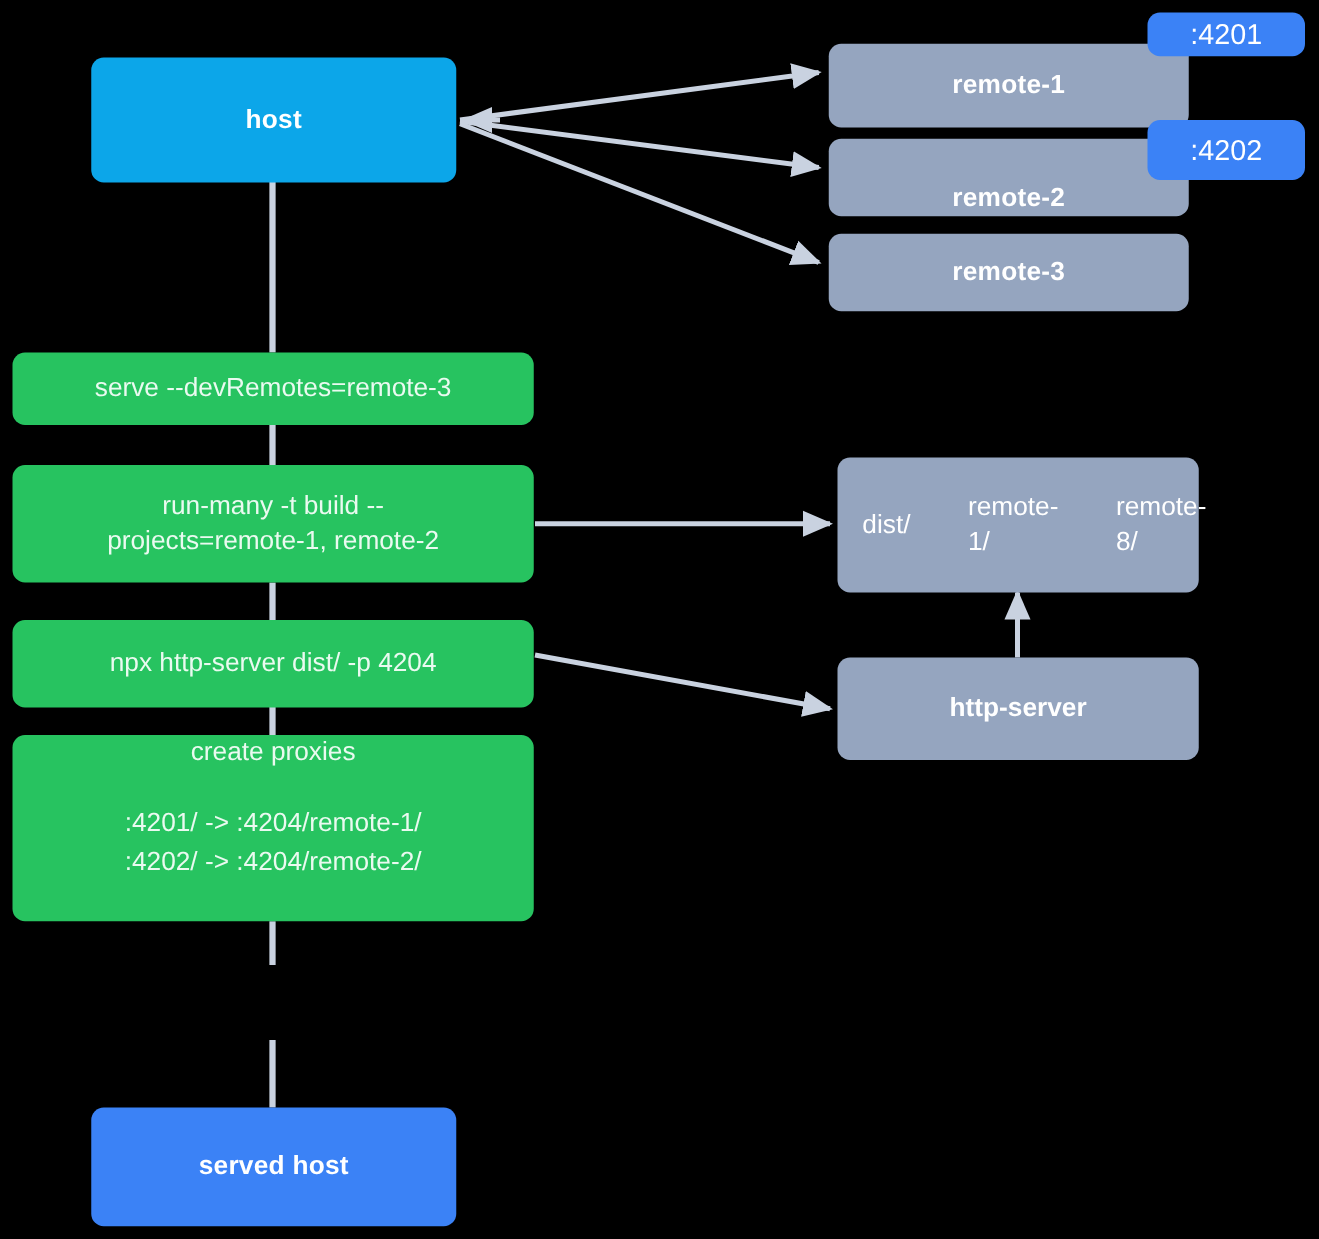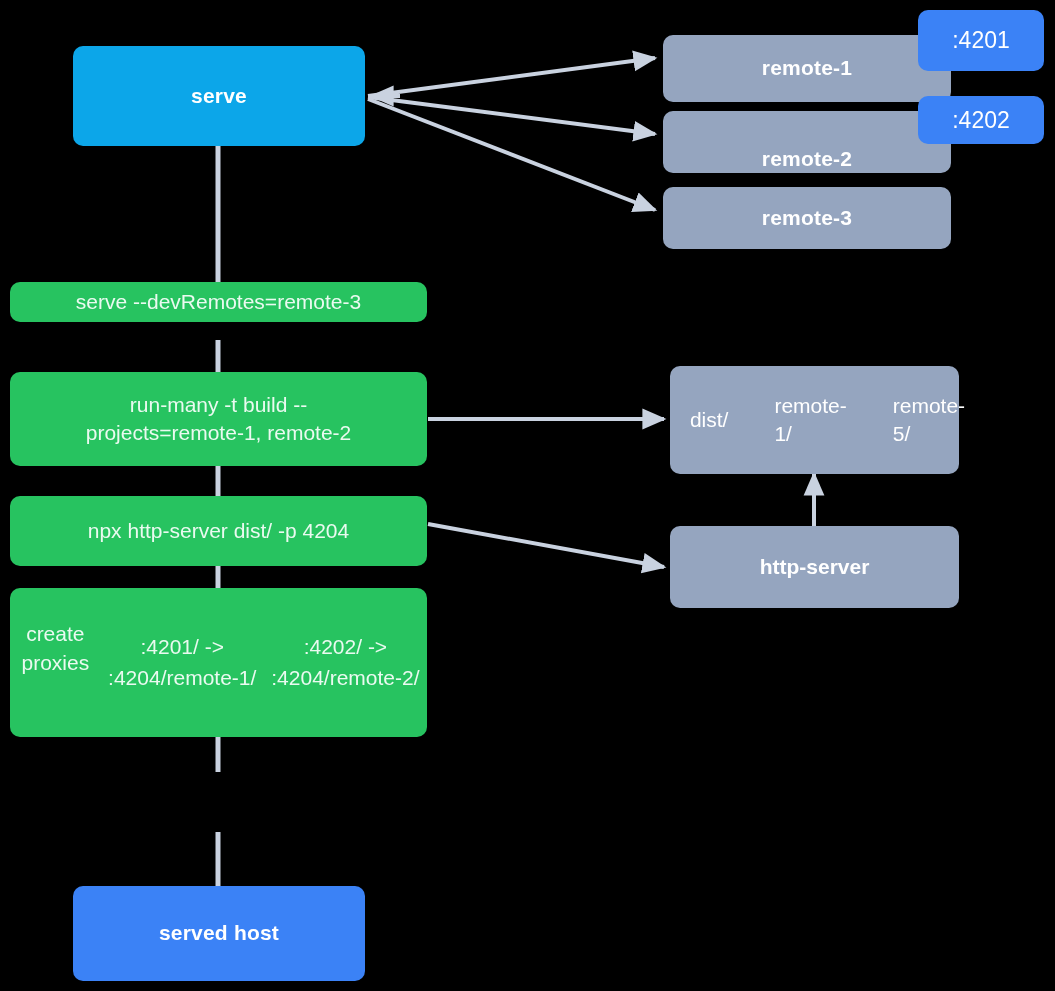--- a/index.html
+++ b/index.html
@@ -80,22 +80,22 @@
   }
   .dist-line {
     width: 100%;
     color: #ffffff;
     font-size: 21px;
   }
   .dist-indent {
     padding-left: 46px;
   }
   .proxy-box {
-    flex-direction: row;
-    justify-content: flex-end;
+    flex-direction: column;
+    justify-content: flex-start;
     gap: 0px;
   }
   .proxy-title {
     font-size: 21px;
     margin-bottom: 28px;
   }
   .proxy-line {
     font-size: 21px;
     line-height: 1.45;
   }
@@ -153,42 +153,42 @@
     <g>
       <line x1="428" y1="524" x2="664" y2="567" stroke="#c9d2e0" stroke-width="4" marker-end="url(#arrow)"></line>
     </g>
 
     <g>
       <line x1="814" y1="526" x2="814" y2="474" stroke="#c9d2e0" stroke-width="4" marker-end="url(#arrow)"></line>
     </g>
   </svg>
 
   <div class="node node-host bold" style="left:73px; top:46px; width:292px; height:100px;">
-    <span>serve</span>
+    <span>host</span>
   </div>
 
   <div class="node node-remote bold" style="left:663px; top:35px; width:288px; height:67px;">
     <span>remote-1</span>
   </div>
-  <div class="port-badge" style="left:918px; top:10px; width:126px; height:61px;">
+  <div class="port-badge" style="left:918px; top:10px; width:126px; height:35px;">
     <span>:4201</span>
   </div>
 
   <div class="node node-remote bold" style="left:663px; top:111px; width:288px; height:62px;align-items:flex-end;">
     <span>remote-2</span>
   </div>
   <div class="port-badge" style="left:918px; top:96px; width:126px; height:48px;">
     <span>:4202</span>
   </div>
 
   <div class="node node-remote bold" style="left:663px; top:187px; width:288px; height:62px;">
     <span>remote-3</span>
   </div>
 
-  <div class="node node-green" style="left:10px; top:282px; width:417px; height:40px;">
+  <div class="node node-green" style="left:10px; top:282px; width:417px; height:58px;">
     <span>serve --devRemotes=remote-3</span>
   </div>
 
   <div class="node node-green" style="left:10px; top:372px; width:417px; height:94px;">
     <span>run-many -t build --
 projects=remote-1, remote-2</span>
   </div>
 
   <div class="node node-green" style="left:10px; top:496px; width:417px; height:70px;">
     <span>npx http-server dist/ -p 4204</span>
@@ -201,20 +201,20 @@
   </div>
 
 
   <div class="node node-served bold" style="left:73px; top:886px; width:292px; height:95px;">
     <span>served host</span>
   </div>
 
   <div class="node node-gray dist-box" style="left:670px; top:366px; width:289px; height:108px;">
     <div class="dist-line">dist/</div>
     <div class="dist-line dist-indent">remote-1/</div>
-    <div class="dist-line dist-indent">remote-5/</div>
+    <div class="dist-line dist-indent">remote-8/</div>
   </div>
 
   <div class="node node-gray bold" style="left:670px; top:526px; width:289px; height:82px;">
     <span>http-server</span>
   </div>
 
 </div>
 
 </body></html>

